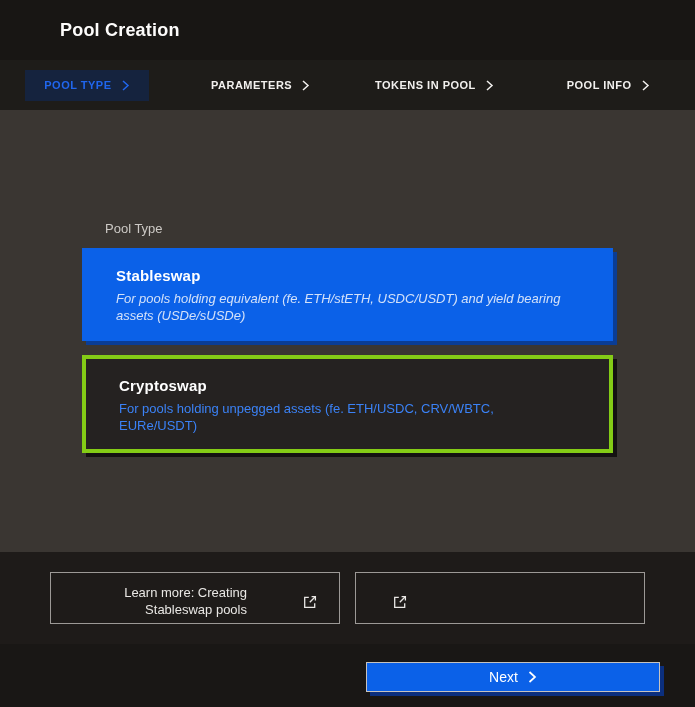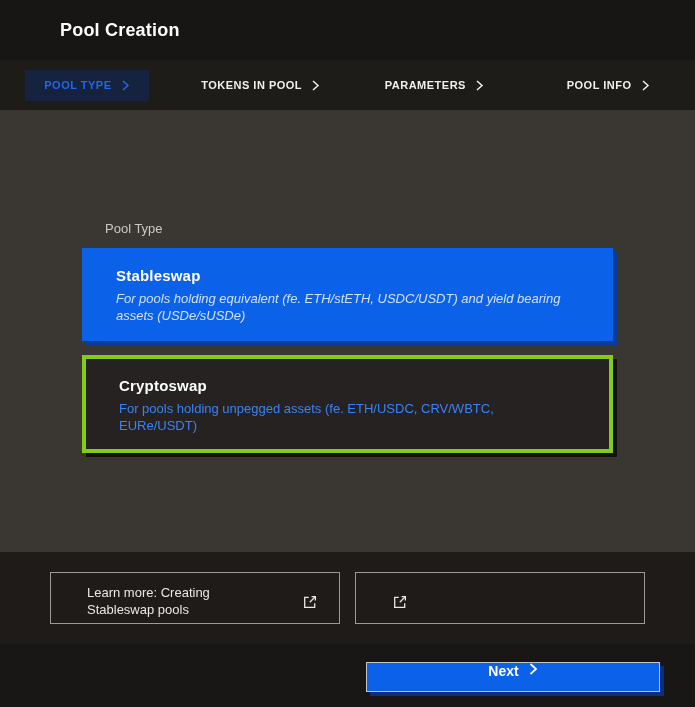--- a/index.html
+++ b/index.html
@@ -51,60 +51,60 @@
   .card-title { font-size: 15px; font-weight: bold; margin-bottom: 7px; color: #ffffff; letter-spacing: 0.2px; }
   .card-desc { font-size: 13px; line-height: 1.28; max-width: 455px; }
   .card.selected .card-desc { color: #d3e1f9; font-style: italic; }
   .card.unselected .card-desc { color: #3b82f6; }
 
   
   .links { height: 92px; background: #1e1b19; display: flex; gap: 15px; padding: 20px 0 0 50px; flex: 0 0 auto; }
   .link-box {
     width: 290px; height: 52px; border: 1px solid #9c9996; text-decoration: none;
     display: flex; align-items: center; justify-content: space-between;
-    padding: 8px 21px 0 36px; background: transparent; cursor: pointer;
+    padding: 8px 21px 0 36px; background: transparent; cursor: pointer; text-align: right;
   }
   .link-label { color: #e9e7e4; font-size: 13px; line-height: 1.3; width: 160px; }
   .ext-icon { flex: 0 0 auto; }
 
   
   .footer { flex: 1 1 auto; background: #191715; position: relative; }
   .next-btn {
     position: absolute; top: 18px; right: 35px; width: 294px; height: 30px;
     background: #0b61e8; border: 1px solid #c6c3c0; cursor: pointer;
-    display: flex; justify-content: center; gap: 9px;
+    display: flex; align-items: center; justify-content: center; gap: 9px;
     color: #ffffff; font-family: "Liberation Sans", sans-serif;
-    font-size: 14px; font-weight: bold;
+    font-size: 14px; font-weight: normal;
     box-shadow: 4px 4px 0 0 #0b2f7e;
   }
 </style>
 </head>
 <body>
 
 <div class="app">
 
   <header class="header">
     <h1 class="page-title">Pool Creation</h1>
   </header>
 
   <nav class="tabbar">
     <button class="tab active">
       <span class="tab-label">POOL TYPE</span>
       <svg class="chev" width="9" height="11" viewBox="0 0 9 11" fill="none" stroke="currentColor" stroke-width="1.5">
           <path d="M2 1 L7 5.5 L2 10"></path>
         </svg>
     </button>
     <button class="tab">
-      <span class="tab-label">TOKENS IN POOL</span>
+      <span class="tab-label">PARAMETERS</span>
       <svg class="chev" width="9" height="11" viewBox="0 0 9 11" fill="none" stroke="currentColor" stroke-width="1.5">
           <path d="M2 1 L7 5.5 L2 10"></path>
         </svg>
     </button>
     <button class="tab">
-      <span class="tab-label">PARAMETERS</span>
+      <span class="tab-label">TOKENS IN POOL</span>
       <svg class="chev" width="9" height="11" viewBox="0 0 9 11" fill="none" stroke="currentColor" stroke-width="1.5">
           <path d="M2 1 L7 5.5 L2 10"></path>
         </svg>
     </button>
     <button class="tab">
       <span class="tab-label">POOL INFO</span>
       <svg class="chev" width="9" height="11" viewBox="0 0 9 11" fill="none" stroke="currentColor" stroke-width="1.5">
           <path d="M2 1 L7 5.5 L2 10"></path>
         </svg>
     </button>

